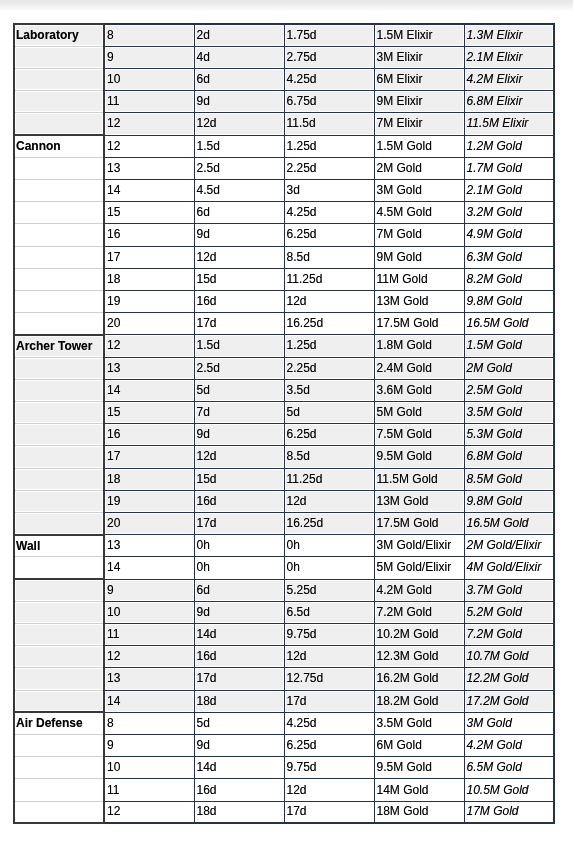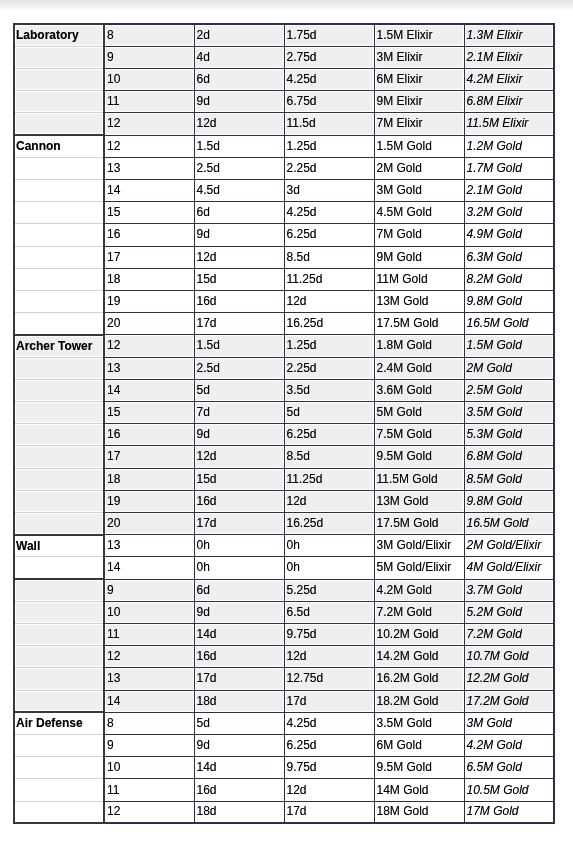--- a/index.html
+++ b/index.html
@@ -312,21 +312,21 @@
         <td>14d</td>
         <td>9.75d</td>
         <td>10.2M Gold</td>
         <td>7.2M Gold</td>
       </tr>
         <tr class="shade">
         <td class="grp"></td>
         <td>12</td>
         <td>16d</td>
         <td>12d</td>
-        <td>14.2M Gold</td>
+        <td>12.3M Gold</td>
         <td>10.7M Gold</td>
       </tr>
         <tr class="shade">
         <td class="grp"></td>
         <td>13</td>
         <td>17d</td>
         <td>12.75d</td>
         <td>16.2M Gold</td>
         <td>12.2M Gold</td>
       </tr>

